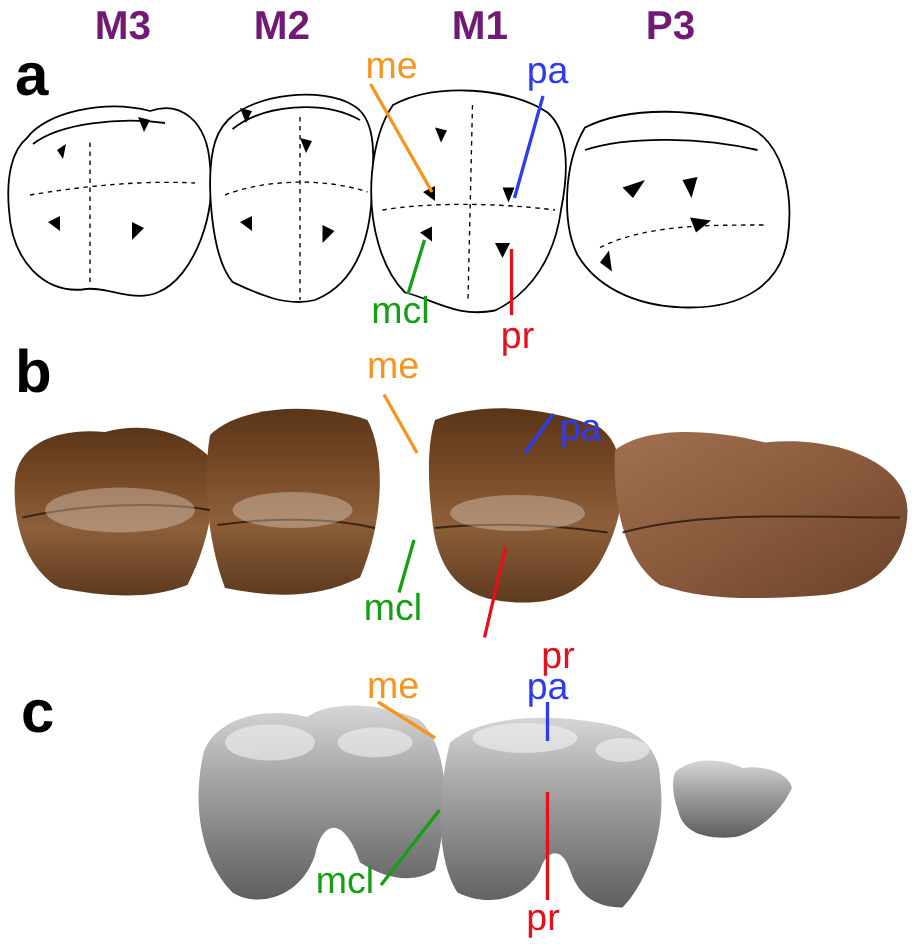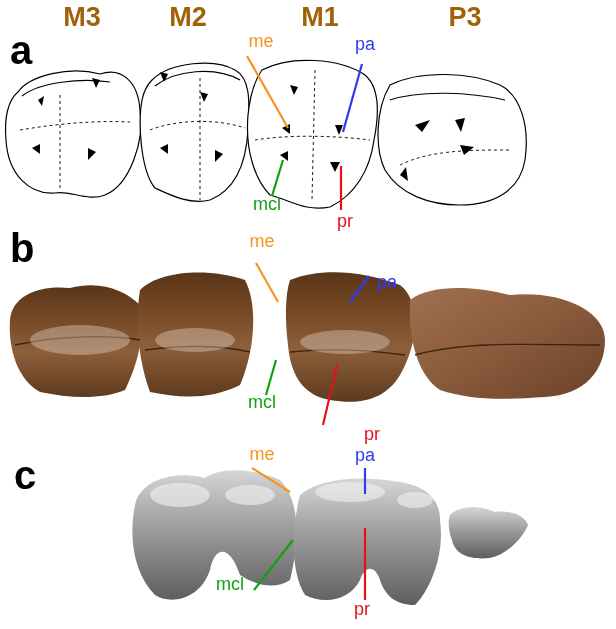--- a/index.html
+++ b/index.html
@@ -1,30 +1,30 @@
 <!DOCTYPE html>
 <html><head>
 <meta charset="utf-8">
 <style>
   html,body{margin:0;padding:0;background:#fff;}
   #fig{position:relative;width:616px;height:629px;overflow:hidden;background:#fff;font-family:"Liberation Sans",sans-serif;}
-  .tooth-label{position:absolute;top:2px;font-weight:bold;font-size:27px;color:#a16207;transform:translateX(-50%);}
+  .tooth-label{position:absolute;top:2px;font-weight:bold;font-size:27px;color:#701a75;transform:translateX(-50%);}
   .panel-letter{position:absolute;font-weight:bold;font-size:40px;color:#000;line-height:1;}
-  .ann{position:absolute;font-size:18px;line-height:1;transform:translateX(-50%);}
+  .ann{position:absolute;font-size:25px;line-height:1;transform:translateX(-50%);}
   svg{position:absolute;left:0;top:0;}
 </style>
 </head>
 <body>
 
 <div id="fig">
 
   <div class="tooth-label" style="left:82px">M3</div>
   <div class="tooth-label" style="left:188px">M2</div>
   <div class="tooth-label" style="left:320px">M1</div>
-  <div class="tooth-label" style="left:465px">P3</div>
+  <div class="tooth-label" style="left:447px">P3</div>
 
   <div class="panel-letter" style="left:10px;top:30px">a</div>
   <div class="panel-letter" style="left:10px;top:228px">b</div>
   <div class="panel-letter" style="left:14px;top:455px">c</div>
 
   <svg width="616" height="629" viewBox="0 0 616 629">
     <defs>
       <linearGradient id="enamel" x1="0" y1="0" x2="0" y2="1">
         <stop offset="0" stop-color="#5a3518"></stop>
         <stop offset="0.35" stop-color="#7a4c28"></stop>

